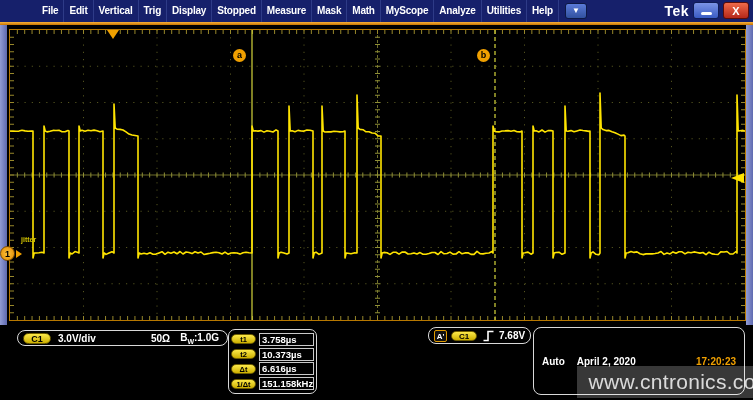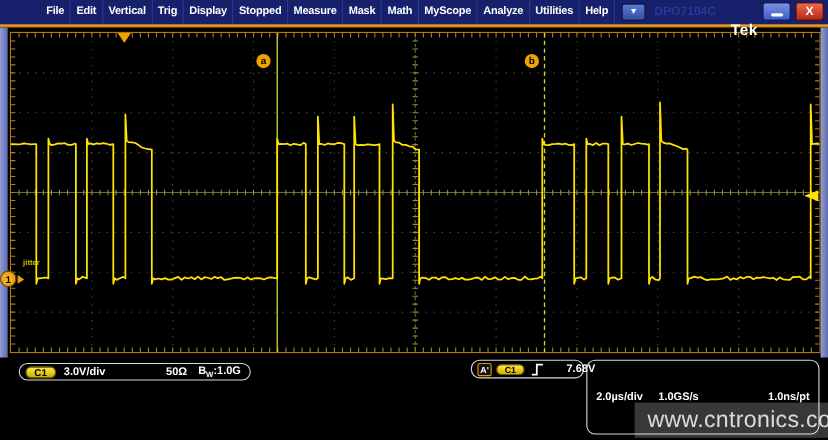--- a/index.html
+++ b/index.html
@@ -7,21 +7,21 @@
   .app{position:relative;width:753px;height:400px;background:#050505;overflow:hidden;}
 
   
   .menubar{position:absolute;left:0;top:0;width:753px;height:22px;background:#16206b;display:flex;align-items:stretch;z-index:30;padding-left:37px;}
   .menu-item{color:#fff;font-size:10px;font-weight:bold;line-height:22px;padding:0 5px;letter-spacing:-0.2px;
              border-right:1px solid rgba(120,140,220,0.25);cursor:default;white-space:nowrap;}
   .menu-dd{width:22px;height:16px;margin:3px 0 0 6px;background:linear-gradient(#5a7ad8,#31519f);border:1px solid #0d1845;
            border-radius:3px;display:flex;align-items:center;justify-content:center;}
   .menu-dd span{color:#fff;font-size:8px;line-height:8px;}
   .model-label{position:absolute;right:102px;top:0;line-height:22px;font-size:11px;font-weight:bold;color:#283a96;}
-  .brand{position:absolute;right:64px;top:16px;line-height:22px;font-size:14px;font-weight:bold;color:#fff;letter-spacing:0.5px;}
+  .brand{position:absolute;right:64px;top:0;line-height:22px;font-size:14px;font-weight:bold;color:#fff;letter-spacing:0.5px;}
   .btn-min{position:absolute;right:34px;top:2px;width:26px;height:17px;border-radius:3px;border:1px solid #101c55;
            background:linear-gradient(#7b93e6,#3a5cc4);display:flex;align-items:flex-end;justify-content:center;}
   .btn-min i{display:block;width:11px;height:3px;background:#fff;border-radius:2px;margin-bottom:3px;}
   .btn-close{position:absolute;right:4px;top:2px;width:26px;height:17px;border-radius:3px;border:1px solid #5a0d08;
            background:linear-gradient(#ef6a4a,#b5281a);color:#fff;font-size:11px;font-weight:bold;text-align:center;line-height:16px;}
   .accent-line{position:absolute;left:0;top:22px;width:753px;height:3px;background:linear-gradient(#f7b23c,#c87400);z-index:29;}
 
   
   .screen{position:absolute;left:0;top:25px;width:753px;height:300px;background:#000;}
   .frame-left{position:absolute;left:0;top:25px;width:7px;height:375px;background:linear-gradient(90deg,#929cd4,#5f6ab0);z-index:5;}
@@ -53,21 +53,21 @@
   .cur-row{display:flex;align-items:center;}
   .cur-row .pill{width:25px;height:10px;line-height:10px;font-size:7.5px;flex:none;}
   .cur-row .val{margin-left:3px;flex:1;border:1px solid #c9c9c9;background:#000;color:#fff;font-size:9.5px;font-weight:bold;
                 height:13px;line-height:12px;padding-left:2px;white-space:nowrap;}
   .trig-box{position:absolute;left:428px;top:2px;width:103px;height:17px;border:1px solid #d9d9d9;border-radius:8px;
             display:flex;align-items:center;padding:0 5px;color:#fff;font-size:10px;font-weight:bold;}
   .trig-box .abadge{width:13px;height:12px;border:1px solid #e09a00;background:#111;color:#fff;font-size:8px;font-weight:bold;
             text-align:center;line-height:11px;border-radius:2px;flex:none;}
   .trig-box .pill{width:26px;height:10px;line-height:10px;font-size:8px;margin-left:4px;flex:none;}
   .trig-box svg{margin-left:5px;flex:none;}
-  .trig-box .lvl{margin-left:20px;text-align:center;}
+  .trig-box .lvl{margin-left:4px;text-align:center;}
   .horiz-box{position:absolute;left:533px;top:2px;width:212px;height:68px;border:1px solid #d9d9d9;border-radius:8px;
              padding:2px 8px;color:#fff;font-size:10px;font-weight:bold;display:flex;flex-direction:column;justify-content:space-evenly;}
   .hrow{display:flex;align-items:center;}
   .hrow .sr{margin-left:14px;}
   .hrow .sp{flex:1;}
   .stopped{color:#ff2a2a;}
   .timeval{color:#f0a000;}
   .hrow .datev{margin-left:12px;}
 
   
@@ -90,21 +90,20 @@
     <div class="menu-item">Measure</div>
     <div class="menu-item">Mask</div>
     <div class="menu-item">Math</div>
     <div class="menu-item">MyScope</div>
     <div class="menu-item">Analyze</div>
     <div class="menu-item">Utilities</div>
     <div class="menu-item">Help</div>
     <div class="menu-dd">
       <span>▼</span>
     </div>
-    <div class="model-label">DPO7104C</div>
     <div class="brand">Tek</div>
     <div class="btn-min">
         <i></i>
       </div>
     <div class="btn-close">X</div>
   </div>
   <div class="accent-line"></div>
 
   <div class="screen">
     <div class="graticule">
@@ -148,36 +147,54 @@
 
   <div class="bottombar">
 
     <div class="ch-box">
       <span class="pill">C1</span>
       <span class="scale">3.0V/div</span>
       <span class="imp">50Ω</span>
       <span class="bw"><span>B</span><sub>W</sub><span>:1.0G</span></span>
     </div>
 
+    <div class="cur-box">
+      <div class="cur-row">
+        <span class="pill">t1</span>
+        <span class="val">3.758µs</span>
+      </div>
+      <div class="cur-row">
+        <span class="pill">t2</span>
+        <span class="val">10.373µs</span>
+      </div>
+      <div class="cur-row">
+        <span class="pill">Δt</span>
+        <span class="val">6.616µs</span>
+      </div>
+      <div class="cur-row">
+        <span class="pill">1/Δt</span>
+        <span class="val">151.158kHz</span>
+      </div>
+    </div>
 
     <div class="trig-box">
       <span class="abadge">A'</span>
       <span class="pill">C1</span>
       <svg width="13" height="14" viewBox="0 0 13 14">
         <path d="M1.5 11.5 H6 V2.5 H11.5" stroke="#ffffff" stroke-width="1.6" fill="none"></path>
       </svg>
       <span class="lvl">7.68V</span>
     </div>
 
     <div class="horiz-box">
       <div class="hrow">
-        <span>2.0µs/div</span>
-        <span class="sr">1.0GS/s</span>
+        <span>Auto</span>
+        <span class="datev">April 2, 2020</span>
         <span class="sp"></span>
-        <span>1.0ns/pt</span>
+        <span class="timeval">17:20:23</span>
       </div>
     </div>
   </div>
 
   <div class="watermark">
     <span>www.cntronics.com</span>
   </div>
 </div>
 
 </body></html>

